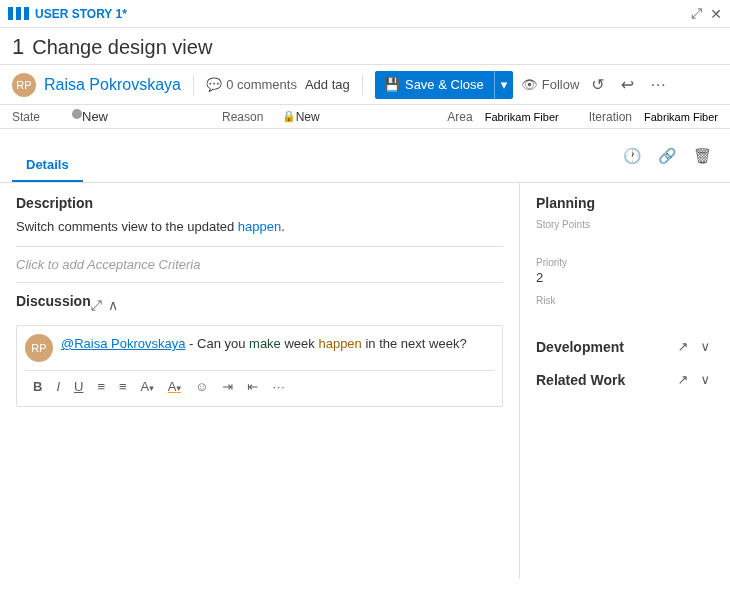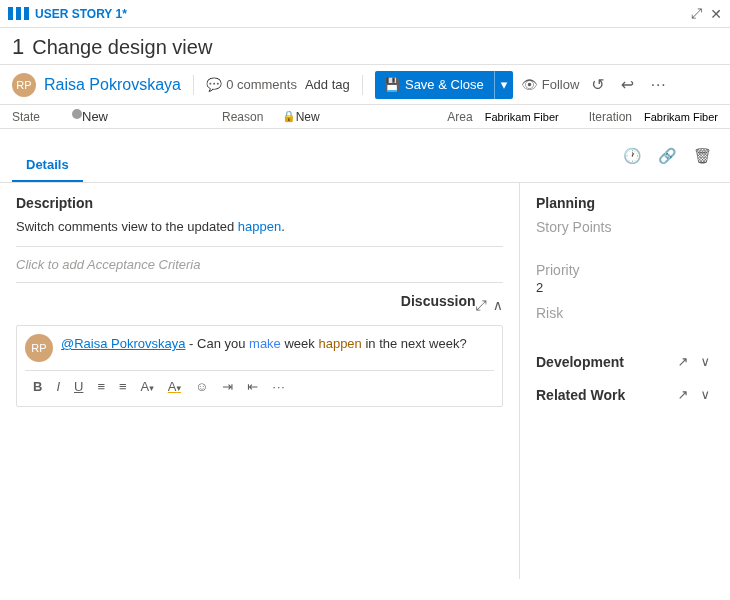--- a/index.html
+++ b/index.html
@@ -67,38 +67,38 @@
     .left-panel { flex: 1; padding: 12px 16px; overflow-y: auto; border-right: 1px solid #e0e0e0; }
     .right-panel { width: 210px; padding: 12px 16px; overflow-y: auto; }
 
     .section-title { font-size: 14px; font-weight: 600; color: #333; margin-bottom: 8px; }
     .description-text { font-size: 13px; color: #333; margin-bottom: 12px; }
     .highlight-blue { color: #0078d4; }
     .section-divider { border: none; border-top: 1px solid #e0e0e0; margin: 10px 0; }
 
     .acceptance-placeholder { color: #a19f9d; font-style: italic; font-size: 13px; cursor: pointer; }
 
-    .discussion-header { display: flex; align-items: center; justify-content: flex-end; margin-bottom: 8px; }
+    .discussion-header { display: flex; align-items: center; justify-content: flex-start; margin-bottom: 8px; }
     .discussion-icons { display: flex; gap: 6px; }
     .disc-icon-btn { background: none; border: none; cursor: pointer; color: #605e5c; font-size: 14px; }
 
     .discussion-box { border: 1px solid #e0e0e0; border-radius: 2px; padding: 8px; min-height: 80px; }
     .discussion-content { display: flex; gap: 8px; }
     .disc-avatar { width: 28px; height: 28px; border-radius: 50%; background: #d4a574; flex-shrink: 0; display: flex; align-items: center; justify-content: center; font-size: 11px; color: #fff; }
     .disc-text { font-size: 13px; color: #333; line-height: 1.5; }
     .disc-mention { color: #0078d4; text-decoration: underline; cursor: pointer; }
-    .disc-highlight { color: #3b82f6; }
+    .disc-highlight { color: #14532d; }
     .disc-yellow { color: #a16207; }
     .disc-toolbar { display: flex; align-items: center; gap: 6px; padding: 6px 4px 2px 4px; border-top: 1px solid #e0e0e0; margin-top: 8px; }
     .disc-tool-btn { background: none; border: none; cursor: pointer; color: #605e5c; font-size: 13px; font-weight: bold; padding: 2px 4px; }
 
     
     .planning-title { font-size: 14px; font-weight: 600; color: #333; margin-bottom: 8px; }
     .planning-field { margin-bottom: 10px; }
-    .planning-label { font-size: 14px; color: #a19f9d; margin-bottom: 2px; }
+    .planning-label { font-size: 10px; color: #a19f9d; margin-bottom: 2px; }
     .planning-value { font-size: 13px; color: #333; }
     .priority-val { font-size: 13px; color: #333; }
 
     .right-section { margin-top: 14px; }
     .right-section-header { display: flex; align-items: center; justify-content: space-between; }
     .right-section-title { font-size: 14px; font-weight: 600; color: #333; }
     .right-section-icons { display: flex; gap: 4px; }
     .right-sec-icon { background: none; border: none; cursor: pointer; color: #605e5c; font-size: 13px; padding: 2px 4px; }
 
     .value-area-label { font-size: 11px; color: #a19f9d; margin: 8px 0 2px 0; }

